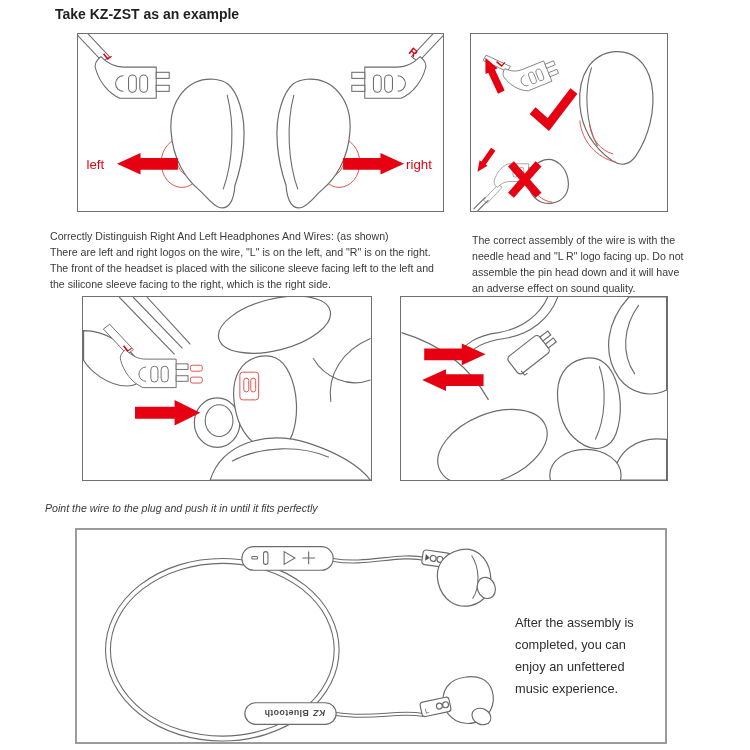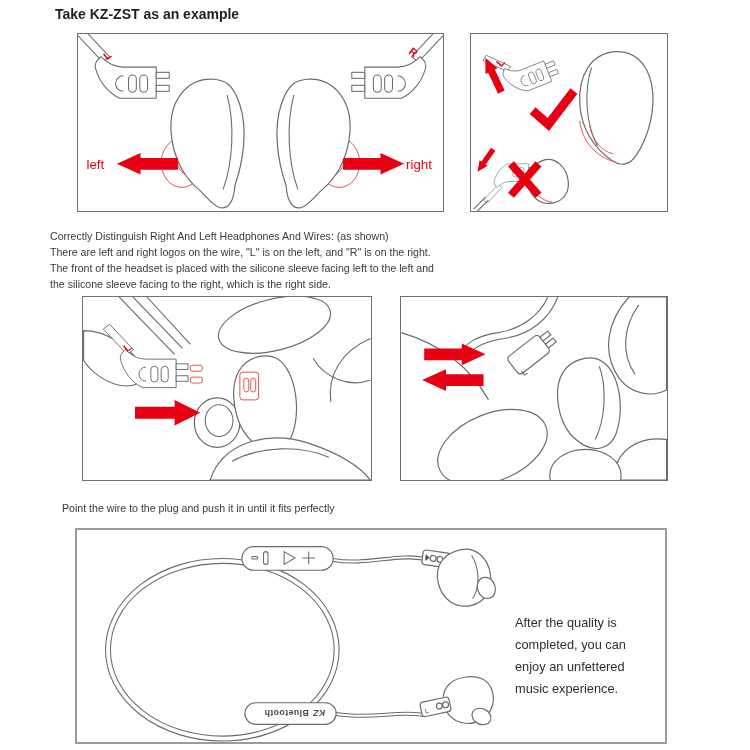--- a/index.html
+++ b/index.html
@@ -9,21 +9,21 @@
   .box{position:absolute;border:1px solid #707070;background:#fff;box-sizing:border-box;}
   .box svg{display:block;width:100%;height:100%;}
   .box1{left:77px;top:33px;width:367px;height:179px;}
   .box2{left:470px;top:33px;width:198px;height:179px;}
   .box3{left:82px;top:296px;width:290px;height:185px;}
   .box4{left:400px;top:296px;width:268px;height:185px;}
   .box5{left:75px;top:528px;width:592px;height:216px;border:2px solid #9b9b9b;}
   .cap{position:absolute;font-size:10.6px;line-height:16.3px;color:#3a3a3a;white-space:pre-line;}
   .cap1{left:50px;top:217px;width:400px;}
   .cap2{left:472px;top:221px;width:220px;}
-  .cap3{left:62px;top:489px;width:370px;}
+  .cap3{left:45px;top:489px;width:370px;font-style:italic;}
   .cap4{left:408px;top:489px;width:262px;}
   .cap5{left:515px;top:599px;width:150px;font-size:12.8px;line-height:22px;color:#2e2e2e;}
   
   .ln{fill:#ffffff;stroke:#6b6b6b;stroke-width:1.2;}
   .nf{fill:none;stroke:#6b6b6b;stroke-width:1.1;}
   .red{fill:#e60012;stroke:none;}
   .redln{fill:none;stroke:#e2524e;stroke-width:1;}
   .redln2{fill:none;stroke:#e60012;}
   .rl{fill:#e60012;font-weight:700;font-size:11px;}
   .rl2{fill:#e60012;font-size:13.5px;}
@@ -124,20 +124,24 @@
       </g>
       <polygon class="red" points="0,5 38,5 38,0 62,11 38,22 38,17 0,17" transform="translate(26,120) rotate(125) scale(0.45)"></polygon>
       <path class="redln2" stroke-width="8" d="M 40,132 L 68,164 M 68,132 L 40,164"></path>
     </svg>
   </div>
 
   <p class="cap cap1">Correctly Distinguish Right And Left Headphones And Wires: (as shown)
 There are left and right logos on the wire, "L" is on the left, and "R" is on the right.
 The front of the headset is placed with the silicone sleeve facing left to the left and
 the silicone sleeve facing to the right, which is the right side.</p>
+  <p class="cap cap2">The correct assembly of the wire is with the
+needle head and "L R" logo facing up. Do not
+assemble the pin head down and it will have
+an adverse effect on sound quality.</p>
 
   <div class="box box3">
     <svg viewBox="0 0 290 185">
       <g>
         <path class="nf" d="M 36,0 L 92,58 M 50,0 L 100,52 M 64,0 L 108,48"></path>
         <path class="ln" d="M 0,34 C 22,34 44,48 56,66 C 64,78 58,90 44,90 C 24,90 6,74 0,64 Z"></path>
       </g>
 
       <g class="ln" transform="translate(20,34) scale(0.8)">
         <polygon points="0,-2 8,-8 38,24 30,30"></polygon>
@@ -251,18 +255,18 @@
         <g class="ln" transform="translate(346,176) rotate(-12)">
           <rect x="0" y="0" width="30" height="15" rx="3"></rect>
           <circle cx="19" cy="7.5" r="3" fill="none"></circle>
           <circle cx="25.5" cy="7.5" r="3" fill="none"></circle>
         </g>
         <text font-size="7" fill="#555" transform="translate(352,187) rotate(-12)">L</text>
       </g>
     </svg>
   </div>
 
-  <p class="cap cap5">After the quality is
+  <p class="cap cap5">After the assembly is
 completed, you can
 enjoy an unfettered
 music experience.</p>
 
 </div>
 
 </body></html>

